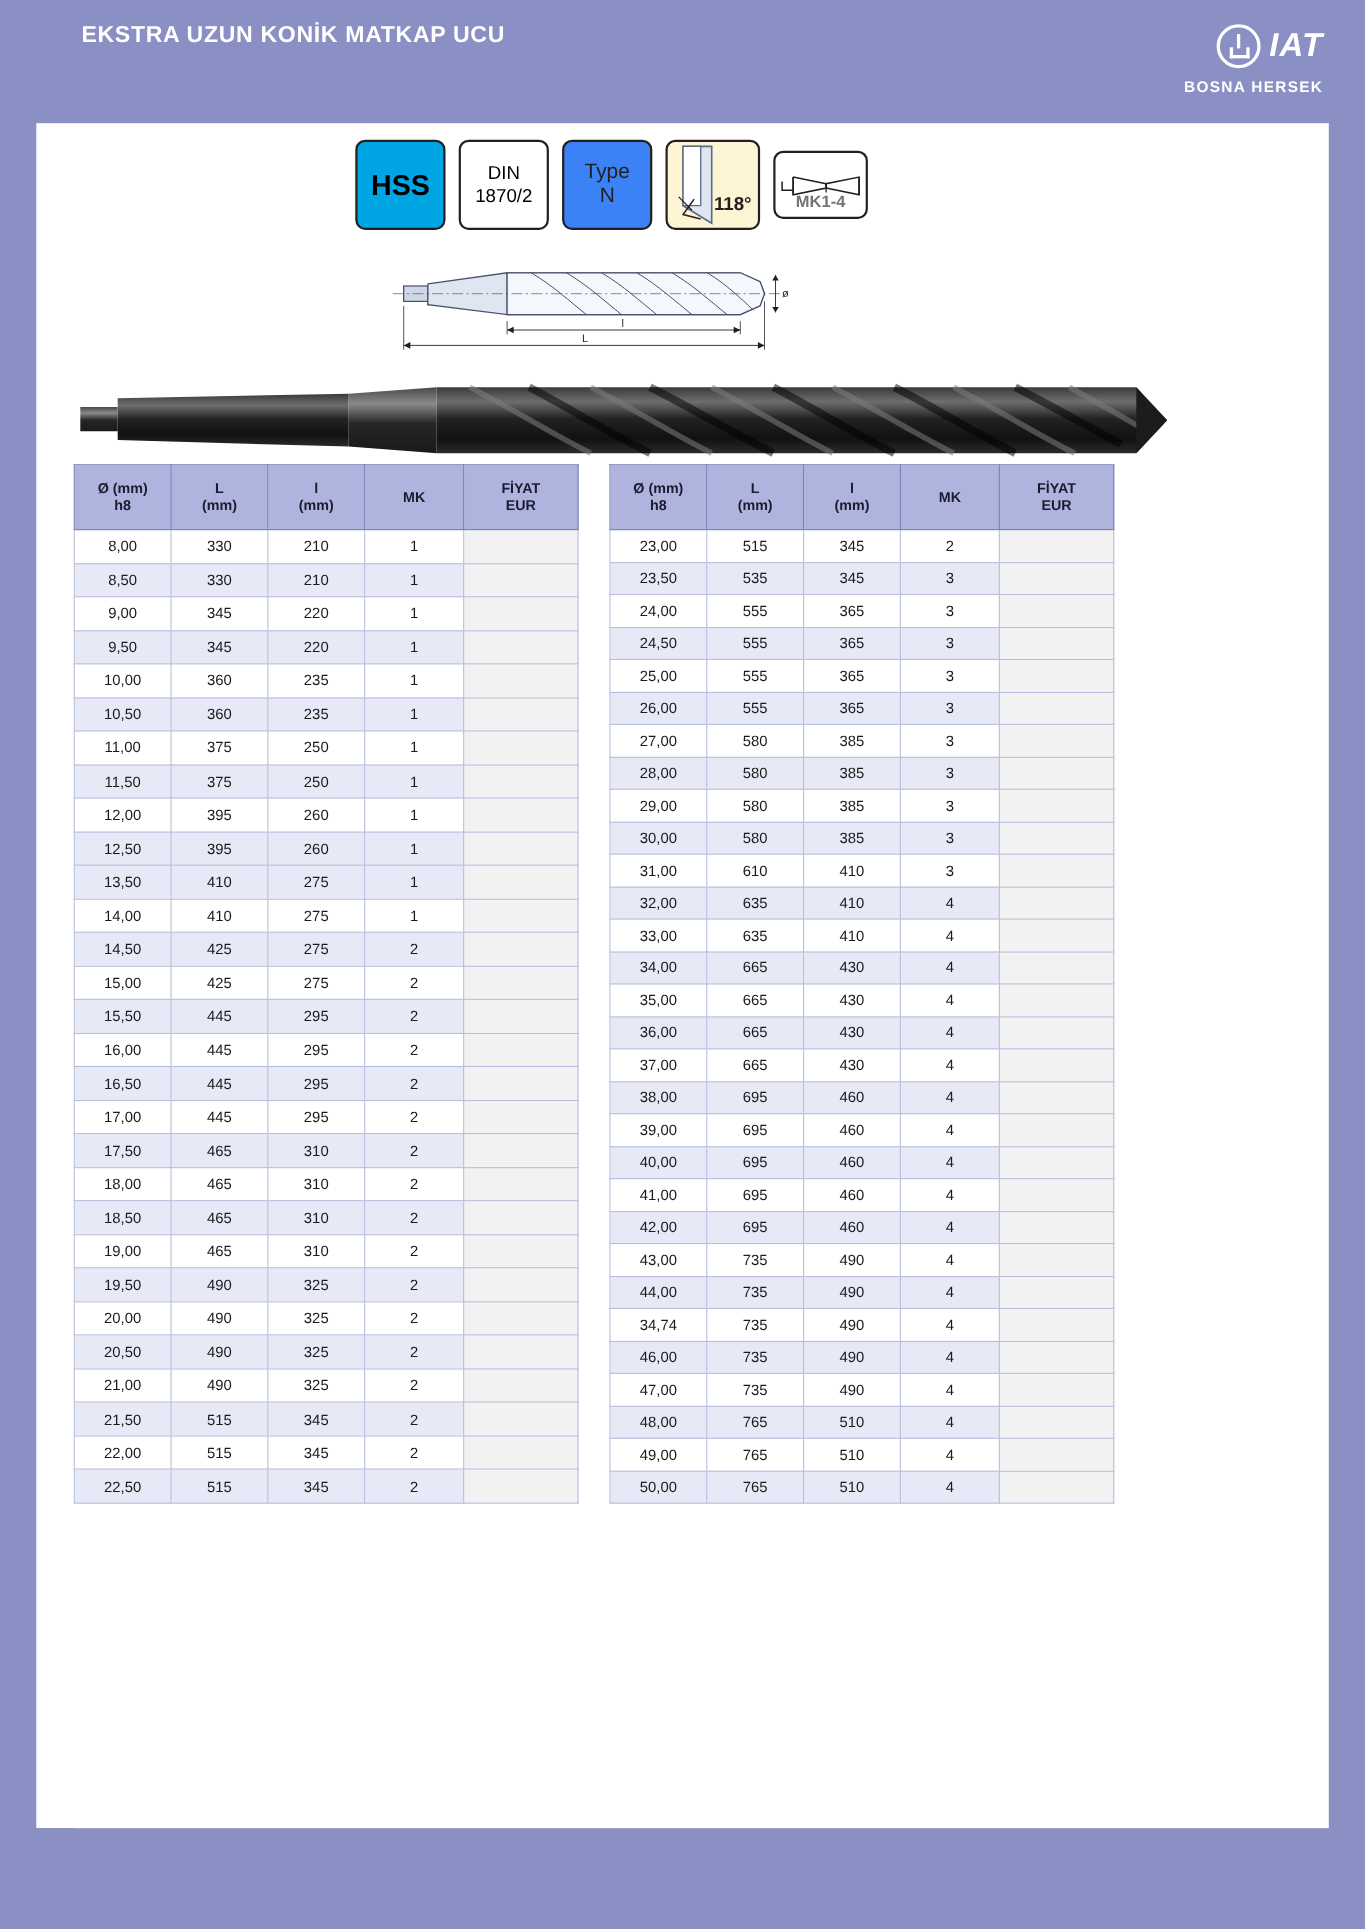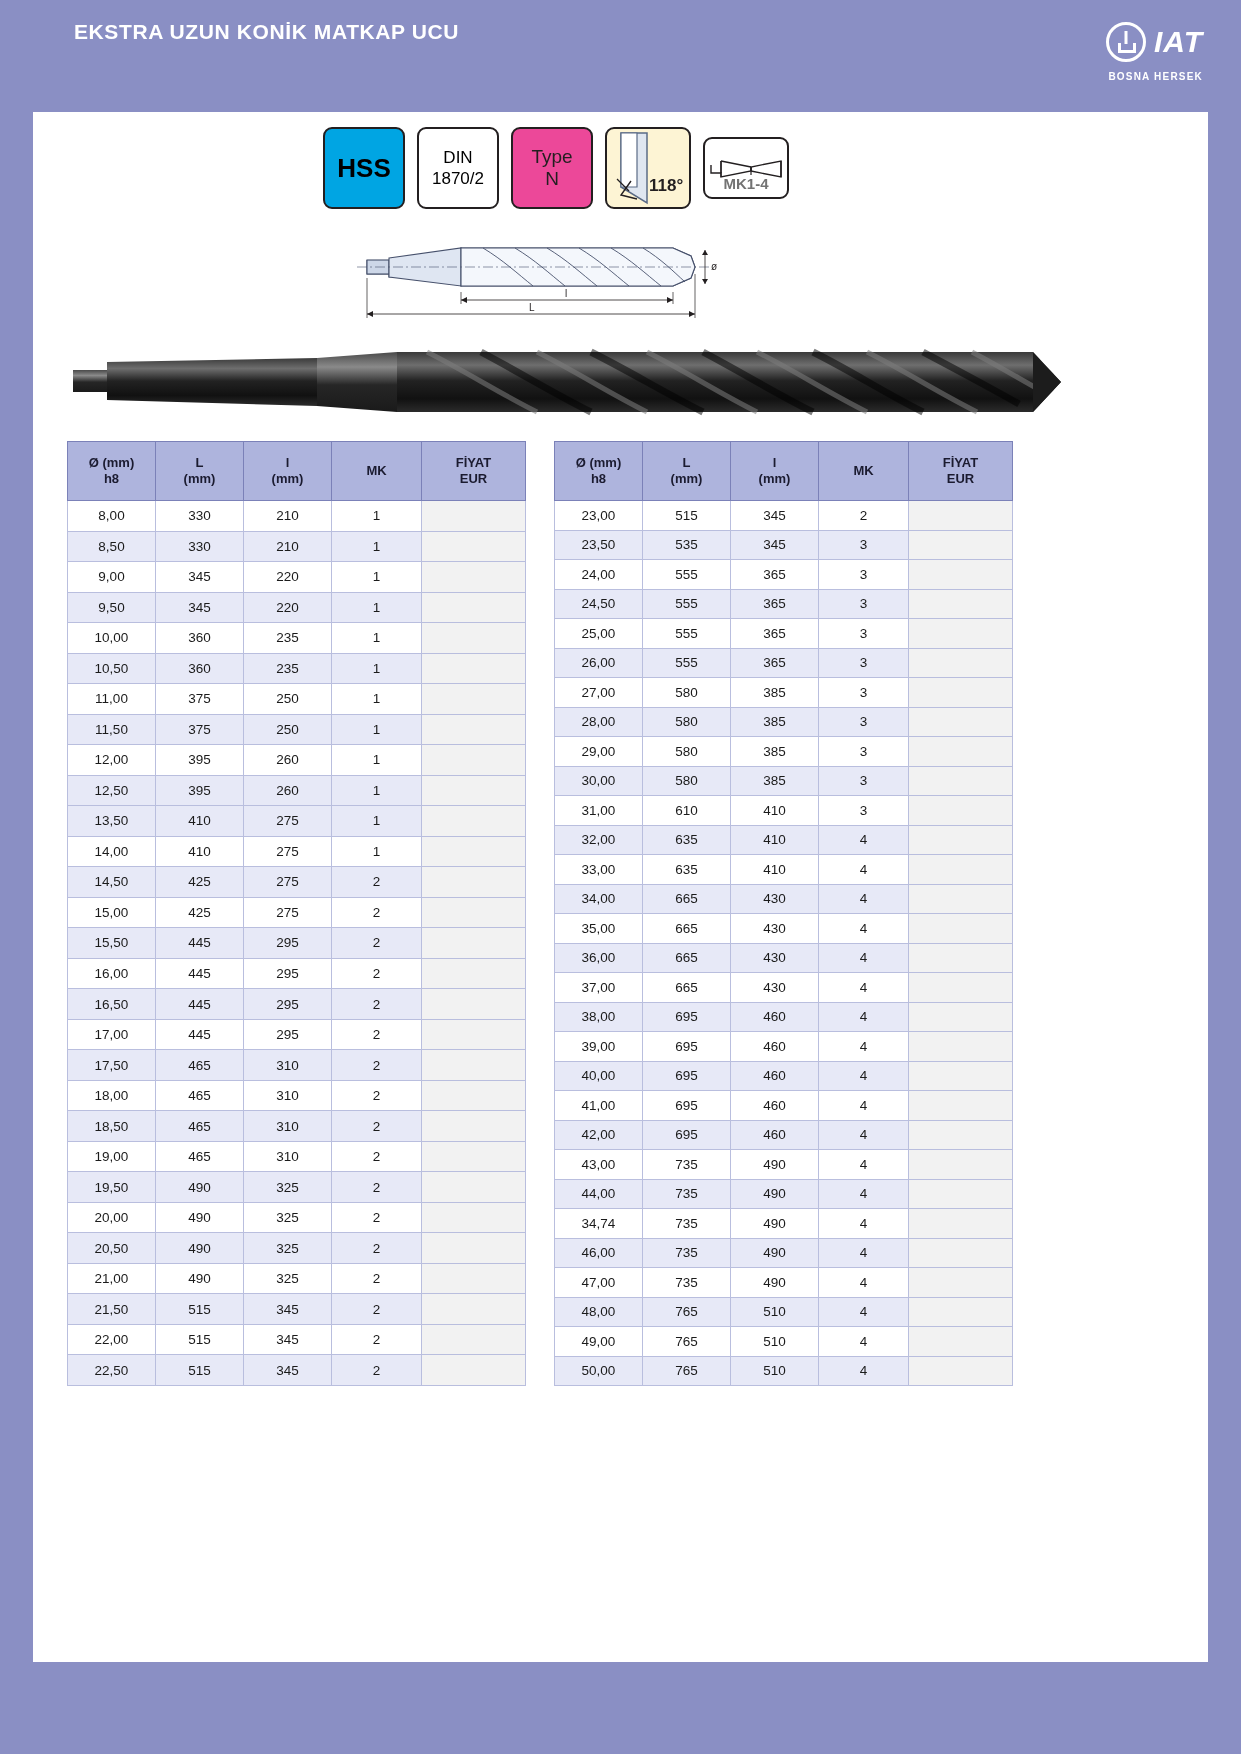--- a/index.html
+++ b/index.html
@@ -81,21 +81,21 @@
   }
   .brand-name {
     font-size: 30px;
     font-weight: bold;
     font-style: italic;
     letter-spacing: 1px;
     line-height: 1;
   }
   .brand-sub {
     margin-top: 9px;
-    font-size: 10px;
+    font-size: 14px;
     font-weight: bold;
     letter-spacing: 1.2px;
   }
   
   .sheet {
     position: absolute;
     left: 33px;
     top: 112px;
     width: 1175px;
     height: 1550px;
@@ -139,21 +139,21 @@
   .badge-din {
     width: 82px; height: 82px;
     background: #ffffff;
     color: #000000;
     font-size: 17px;
     font-weight: normal;
     line-height: 1.25;
   }
   .badge-type {
     width: 82px; height: 82px;
-    background: #ec4899;
+    background: #3b82f6;
     color: #231f20;
     font-size: 19px;
     line-height: 1.15;
   }
   .badge-angle {
     width: 86px; height: 82px;
     background: #fdf4d4;
     padding: 0;
     position: relative;
     overflow: hidden;
@@ -188,21 +188,21 @@
     left: 34px;
     top: 222px;
     width: 1000px;
     height: 95px;
   }
 
   
   .tables {
     position: absolute;
     left: 34px;
-    top: 329px;
+    top: 310px;
     width: 1110px;
     display: flex;
     gap: 28px;
   }
   table.spec {
     border-collapse: collapse;
     width: 458px;
     table-layout: fixed;
   }
   table.spec th {

